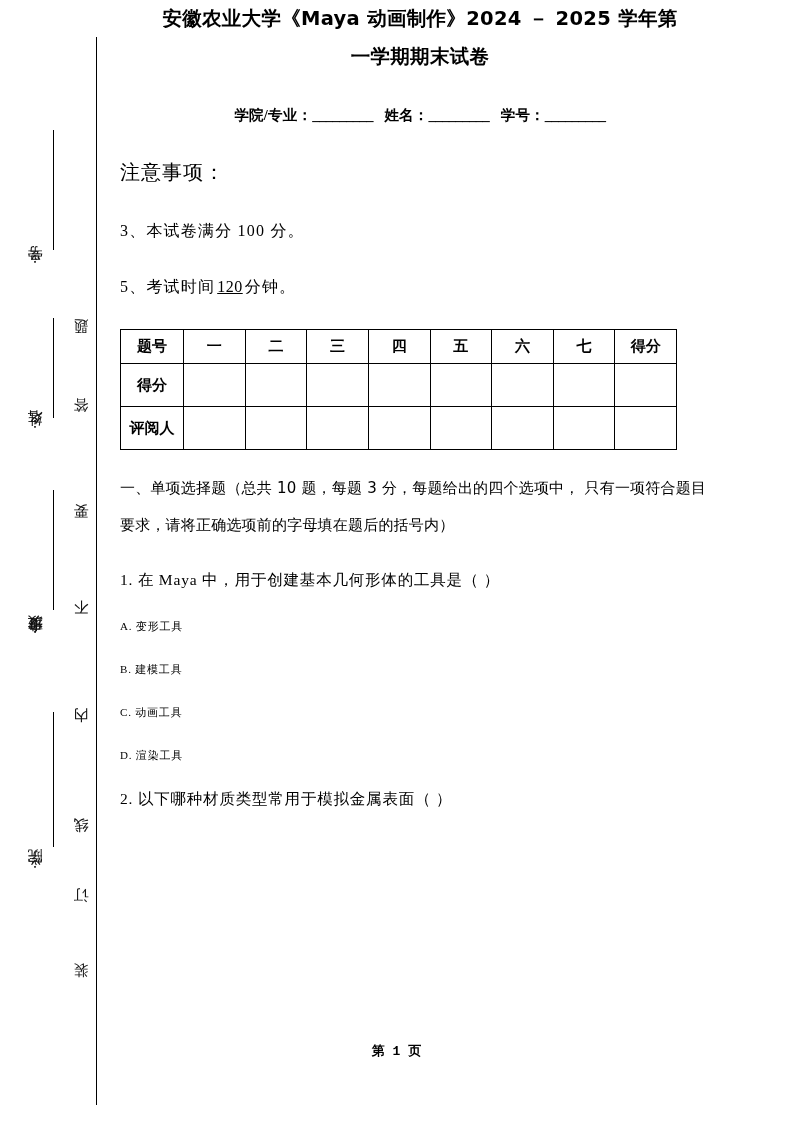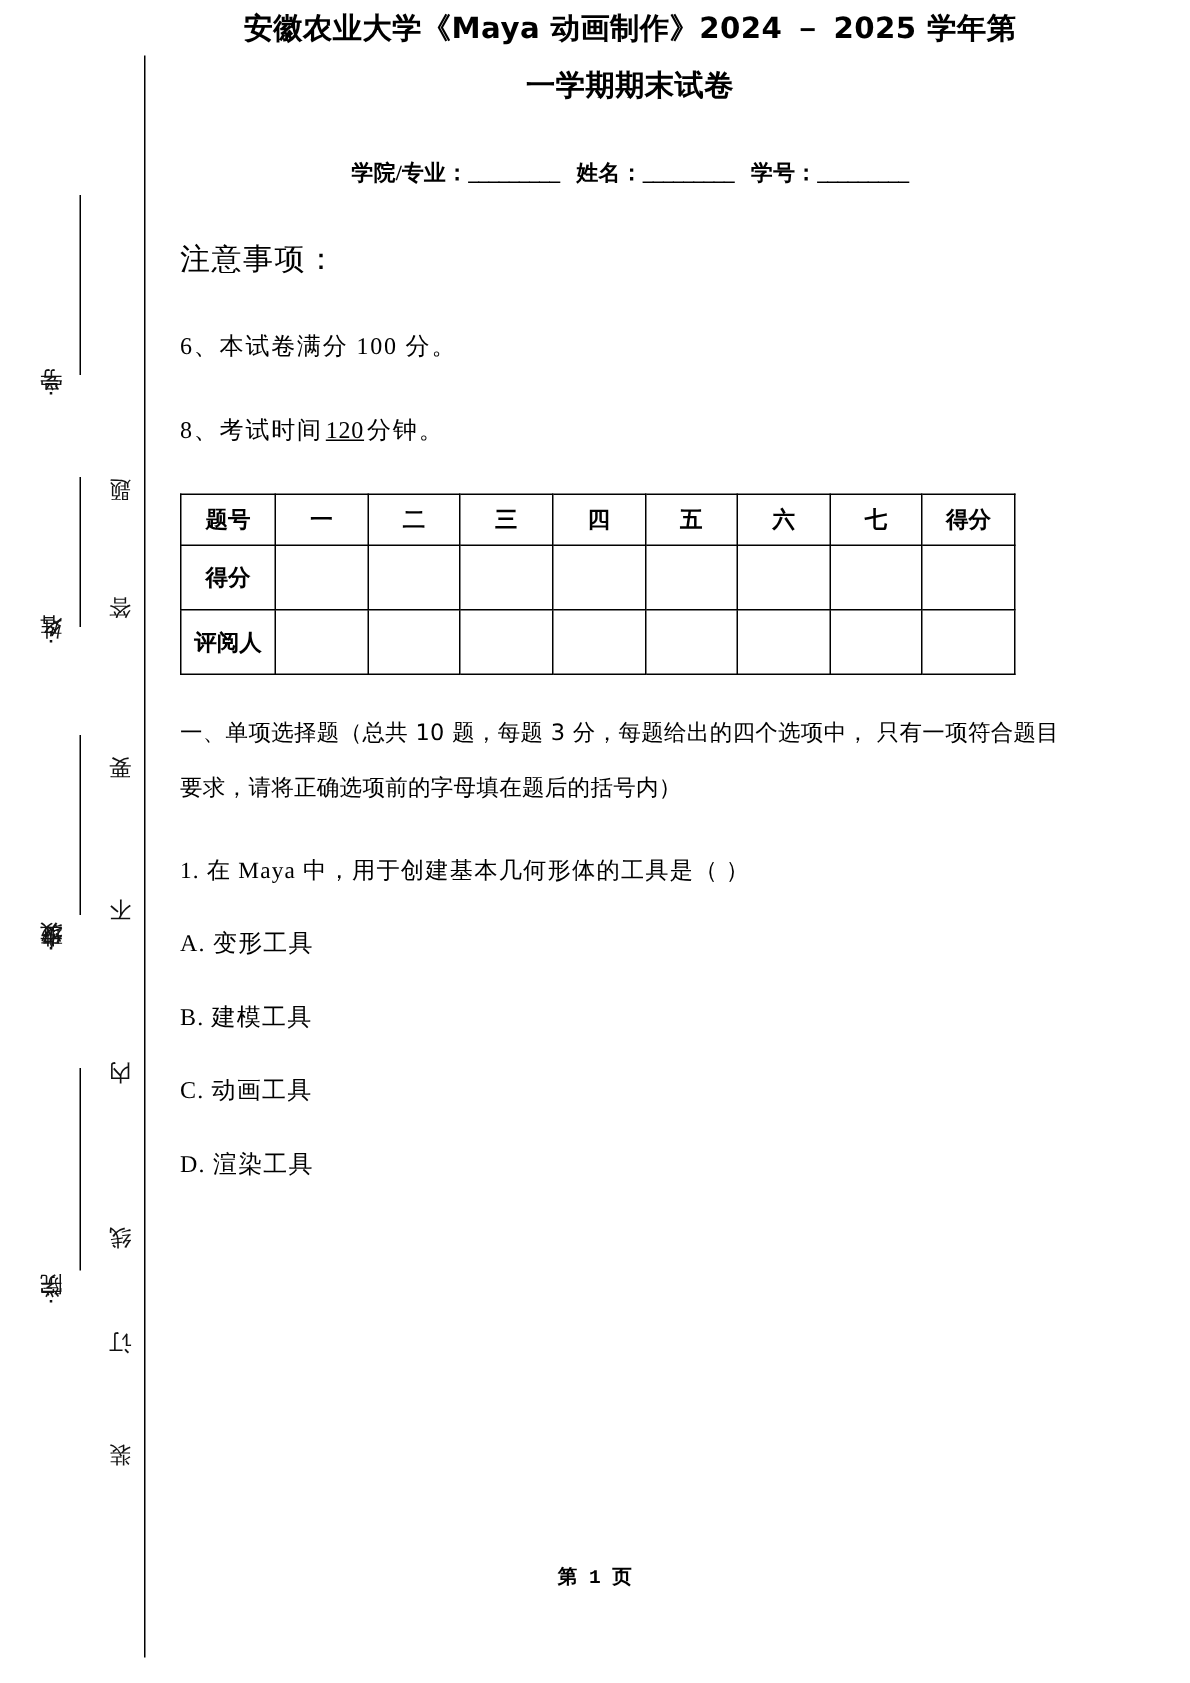--- a/index.html
+++ b/index.html
@@ -126,21 +126,21 @@
     line-height: 37px;
     margin-top: 20px;
     letter-spacing: 0.2px;
   }
   .question {
     font-size: 15.5px;
     margin-top: 26px;
     letter-spacing: 0.8px;
   }
   .option {
-    font-size: 16px;
+    font-size: 11px;
     margin-top: 28px;
     letter-spacing: 0.8px;
   }
 
   
   .footer {
     position: absolute;
     left: 0;
     top: 1042px;
     width: 793px;
@@ -184,23 +184,23 @@
       <span class="t-line2">一学期期末试卷</span>
     </h1>
 
     <div class="form-row">
       <span>学院/专业：</span><span class="fld">_________</span>
       &nbsp;&nbsp;<span>姓名：</span><span class="fld">_________</span>
       &nbsp;&nbsp;<span>学号：</span><span class="fld">_________</span>
     </div>
 
     <div class="notice-title">注意事项：</div>
-    <div class="notice-item">6、本试卷满分 100 分。</div>
+    <div class="notice-item">3、本试卷满分 100 分。</div>
     <div class="notice-item">
-      <span>8、考试时间</span><span class="ul">120</span><span>分钟。</span>
+      <span>5、考试时间</span><span class="ul">120</span><span>分钟。</span>
     </div>
 
     <table class="score-table">
       <colgroup>
         <col class="c-first">
           <col>
           <col>
           <col>
           <col>
           <col>
@@ -249,16 +249,17 @@
       <span>一、单项选择题（总共 10 题，每题 3 分，每题给出的四个选项中，</span>
       <span>只有一项符合题目要求，请将正确选项前的字母填在题后的括号内）</span>
     </div>
 
     <div class="question">1. 在 Maya 中，用于创建基本几何形体的工具是（   ）</div>
     <div class="option">A. 变形工具</div>
     <div class="option">B. 建模工具</div>
     <div class="option">C. 动画工具</div>
     <div class="option">D. 渲染工具</div>
 
+    <div class="question">2. 以下哪种材质类型常用于模拟金属表面（   ）</div>
   </div>
 
   <div class="footer">第 1 页</div>
 </div>
 
 </body></html>

